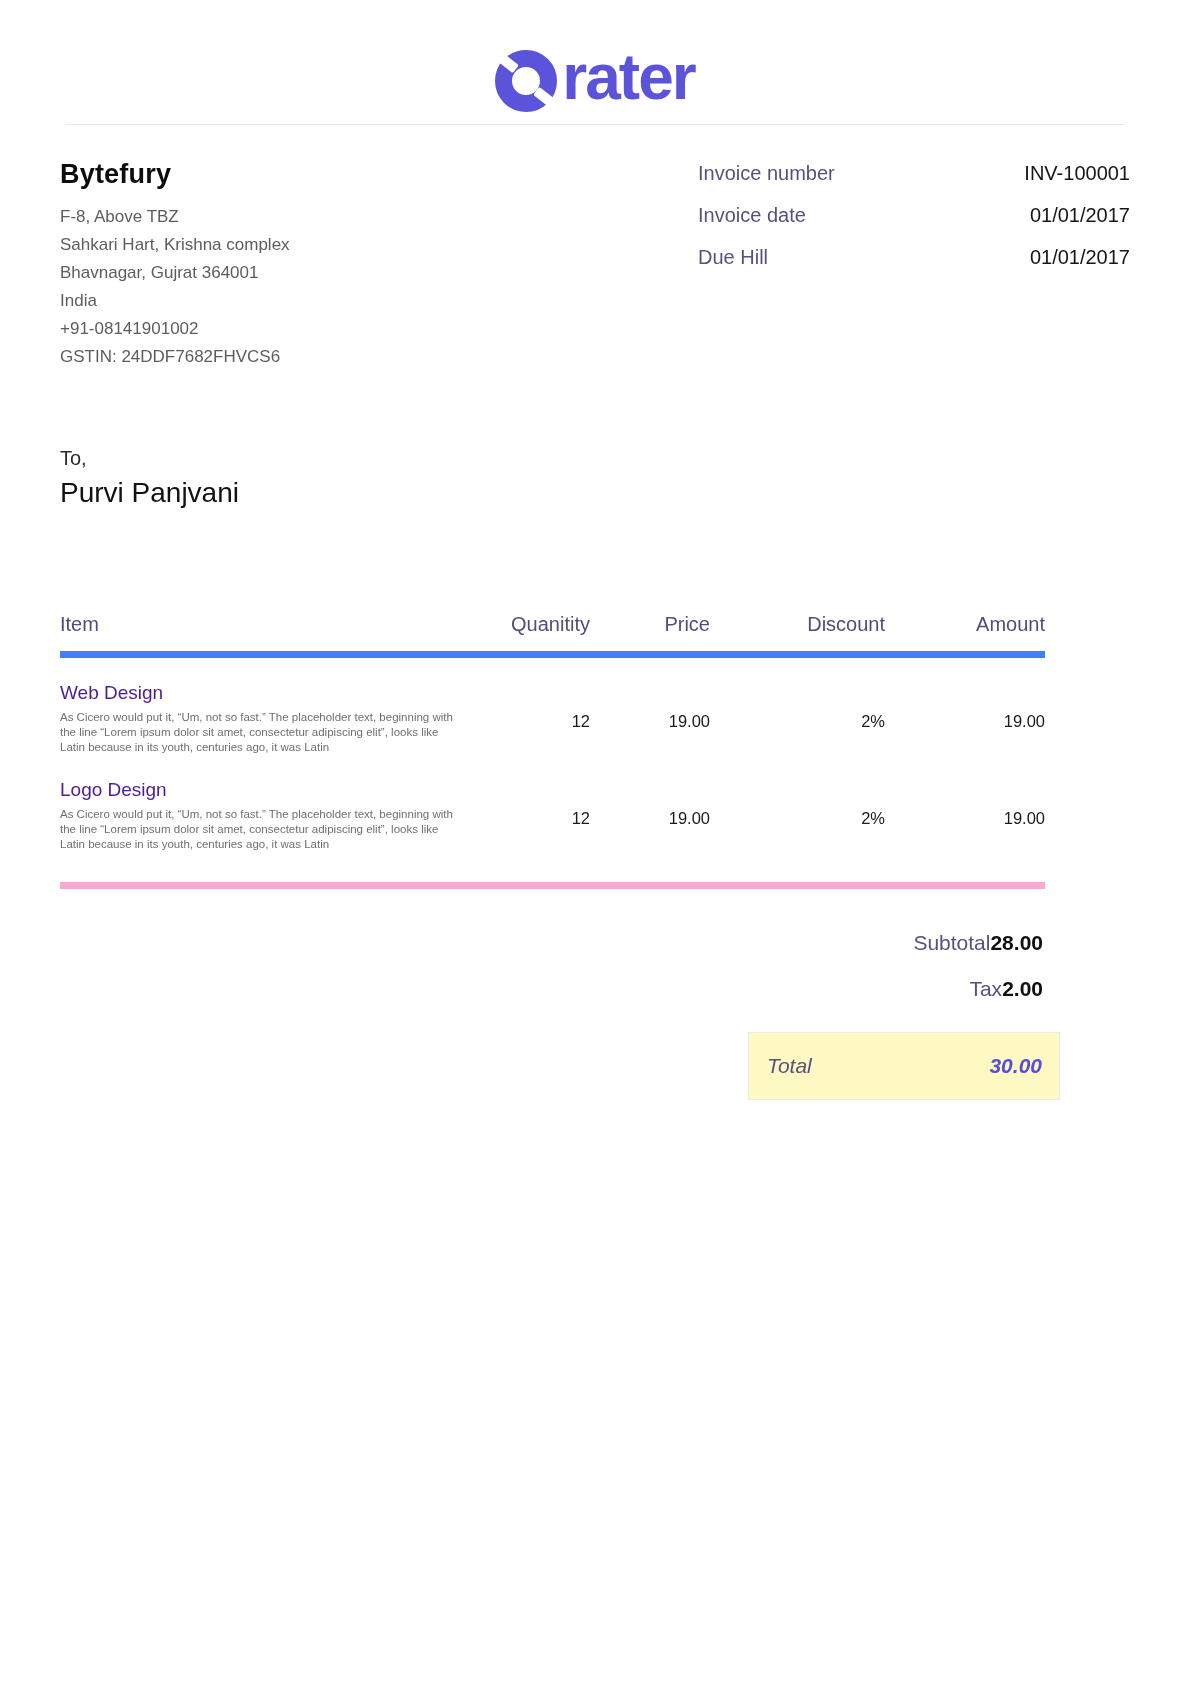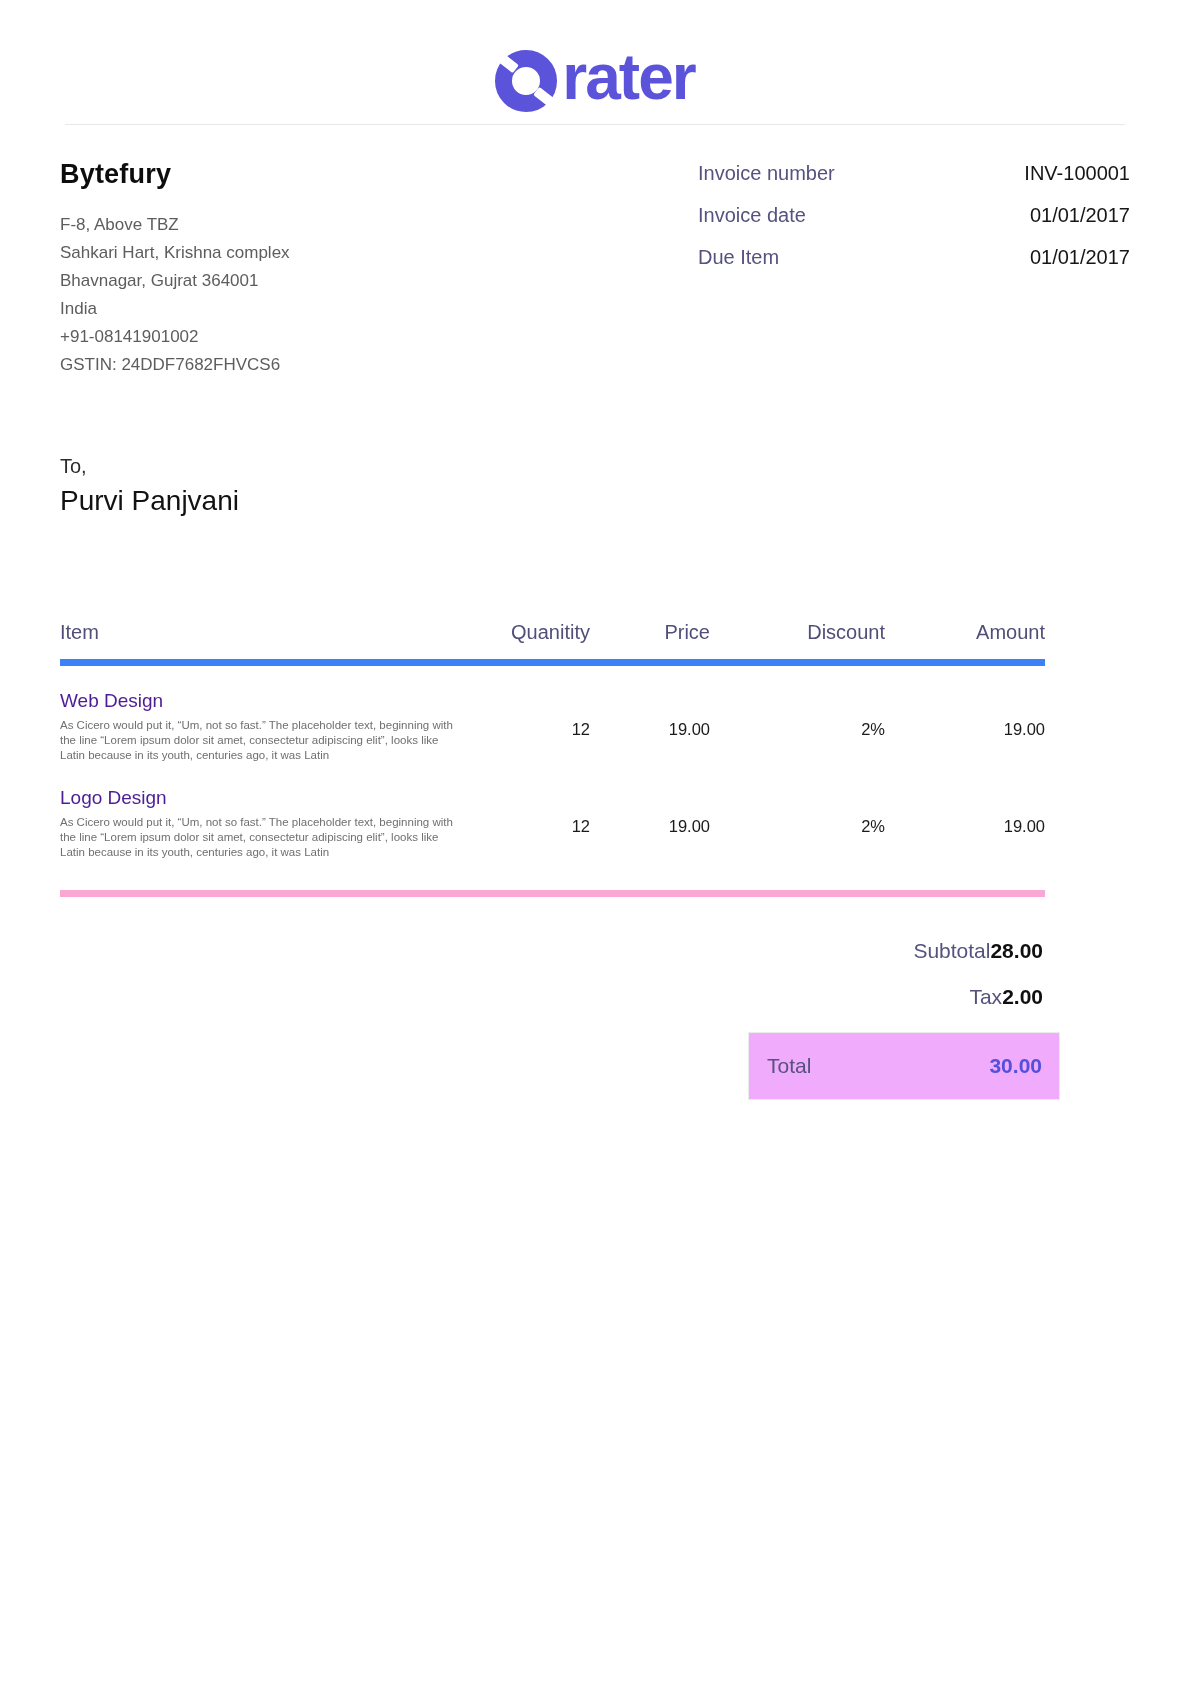--- a/index.html
+++ b/index.html
@@ -15,21 +15,21 @@
   .logo-c .notch { position:absolute; background:#ffffff; width:30px; height:10px; border-radius:2px; }
   .logo-c .notch-a { top:5px; left:-6px; transform:rotate(38deg); }
   .logo-c .notch-b { bottom:7px; right:-6px; transform:rotate(38deg); }
   .brand-text { font-size:64px; font-weight:800; letter-spacing:-2px; color:#5B54DB; line-height:1; padding-bottom:8px; }
 
   .rule { height:1px; background:#e8e8e8; margin:0 65px; }
 
   
   .info-row { display:flex; justify-content:space-between; margin:34px 60px 0 60px; }
   .company-name { font-size:27px; font-weight:800; color:#0d0d0d; letter-spacing:.2px; }
-  .company-lines { margin-top:21px; }
+  .company-lines { margin-top:13px; }
   .addr-line { font-size:17px; color:#5d5d5d; line-height:28px; }
   .meta { width:432px; margin-top:3px; }
   .meta-row { display:flex; justify-content:space-between; align-items:baseline; margin-bottom:19px; }
   .meta-label { font-size:20px; color:#55527E; }
   .meta-value { font-size:20px; color:#161616; }
 
   
   .customer { margin:76px 60px 0 60px; }
   .to-label { font-size:20px; color:#2b2b2b; }
   .customer-name { font-size:28px; font-weight:400; color:#121212; margin-top:7px; }
@@ -46,22 +46,22 @@
   .item-desc { max-width:432px; margin-top:6px; font-size:11.5px; color:#6f6f6f; line-height:15px; }
   .cell-val { font-size:16.5px; color:#1b1b1b; padding-top:30px; }
   .items-end { border-bottom:7px solid #f9a8d4; padding-bottom:30px; }
 
   
   .totals { display:flex; flex-direction:column; align-items:flex-end; margin:42px 130px 0 0; }
   .t-row { width:312px; display:flex; justify-content:flex-end; align-items:baseline;
            padding:0 17px 0 18px; margin-bottom:22px; }
   .t-label { font-size:21px; color:#55527E; }
   .t-value { font-size:21px; font-weight:700; color:#101010; }
-  .total-box { width:312px; border:1px solid #ececec; background:#f0abfc; display:flex;
-               justify-content:space-between; align-items:center; padding:21px 17px 21px 18px; margin-top:1px; }
+  .total-box { width:312px; border:1px solid #ececec; background:#fef9c3; display:flex;
+               justify-content:space-between; align-items:center; padding:21px 17px 21px 18px; margin-top:9px;font-style:italic; }
   .total-box .t-value { color:#564FD8; font-weight:600;text-align:center; }
 </style>
 </head>
 <body>
 
 <div class="page">
 
   <div class="logo-row">
     <div class="brand">
       <div class="logo-c">
@@ -91,21 +91,21 @@
     <div class="meta">
       <div class="meta-row">
         <span class="meta-label">Invoice number</span>
         <span class="meta-value">INV-100001</span>
       </div>
       <div class="meta-row">
         <span class="meta-label">Invoice date</span>
         <span class="meta-value">01/01/2017</span>
       </div>
       <div class="meta-row">
-        <span class="meta-label">Due Item</span>
+        <span class="meta-label">Due Hill</span>
         <span class="meta-value">01/01/2017</span>
       </div>
     </div>
   </div>
 
   <div class="customer">
     <div class="to-label">To,</div>
     <div class="customer-name">Purvi Panjvani</div>
   </div>
 

